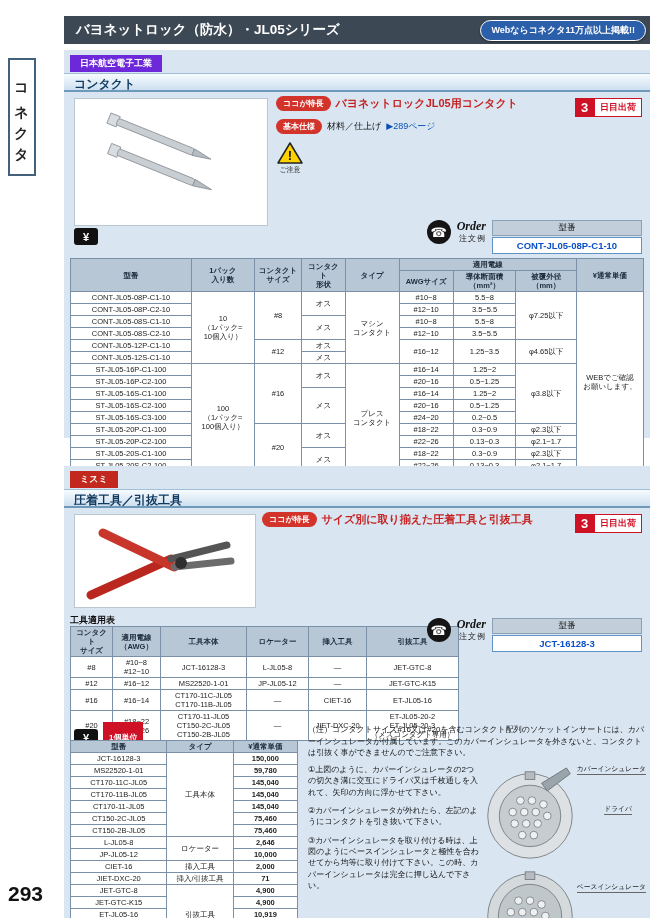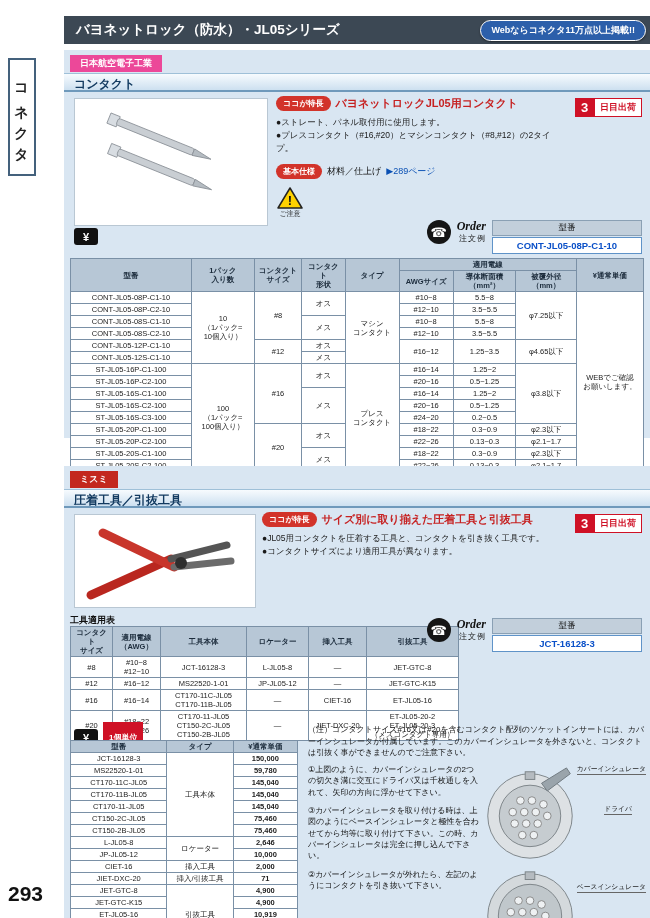--- a/index.html
+++ b/index.html
@@ -21,21 +21,21 @@
   #title-bar{position:absolute;left:64px;top:16px;width:586px;height:28px;background:#3c4854;color:#fff;
     font-size:13.5px;font-weight:bold;line-height:28px;padding-left:12px;box-sizing:border-box;}
   #web-badge{position:absolute;right:4px;top:20px;background:#2c5faa;border:1px solid #fff;border-radius:11px;
     color:#fff;font-size:9px;font-weight:bold;padding:3px 10px;box-shadow:0 1px 2px rgba(0,0,0,.45);}
 
   
   .section{position:absolute;left:64px;width:586px;background:#d9e6f2;}
   #sec1{top:50px;height:388px;}
   #sec2{top:466px;height:474px;}
   .maker{position:absolute;left:6px;top:5px;font-size:9px;color:#fff;padding:2px 10px;font-weight:bold;}
-  .maker.black{background:#ec4899;} .maker.red{background:#c3281e;}
+  .maker.black{background:#6d28d9;} .maker.red{background:#c3281e;}
   .sec-head{position:absolute;left:0;top:23px;width:586px;height:19px;
     background:linear-gradient(180deg,#f7fbfe 0%,#cde0f0 100%);border-top:1px solid #9fc0d8;
     border-bottom:2px solid #6f99bb;box-sizing:border-box;font-size:12px;font-weight:bold;color:#123a60;padding:2px 10px;}
   .img-box{position:absolute;background:#fff;border:1px solid #b9c7d3;}
 
   .feature{position:absolute;}
   .feature-row{display:flex;align-items:center;}
   .pill-red{background:#d2332a;color:#fff;border-radius:9px;font-size:8px;padding:2px 7px;font-weight:bold;white-space:nowrap;}
   .feature-title{color:#c62222;font-weight:bold;font-size:11px;margin-left:5px;}
   .bullets{font-size:8.5px;color:#1a1a1a;line-height:1.55;margin-top:5px;}
@@ -113,24 +113,20 @@
           <rect x="43" y="70" width="82" height="7" rx="2" fill="#c9ced3" stroke="#8a9096" stroke-width="0.8"></rect>
           <polygon points="125,70 144,73.5 125,77" fill="#b5bcc2" stroke="#8a9096" stroke-width="0.8"></polygon>
         </g>
       </svg>
     </div>
 
     <div class="feature" style="left:212px;top:46px;width:276px;">
       <div class="feature-row">
         <span class="pill-red">ココが特長</span>
         <span class="feature-title">バヨネットロックJL05用コンタクト</span>
-      </div>
-      <div class="bullets">
-        <div>●ストレート、パネル取付用に使用します。</div>
-        <div>●プレスコンタクト（#16,#20）とマシンコンタクト（#8,#12）の2タイプ。</div>
       </div>
       <div class="spec-row">
         <span class="pill-red">基本仕様</span>
         <span>材料／仕上げ</span>
         <span class="page-link">▶289ページ</span>
       </div>
       <div class="caution-row">
         <div class="warn-wrap">
           <svg width="26" height="22" viewBox="0 0 26 22">
             <path d="M13 1 L25 21 H1 Z" fill="#ffd200" stroke="#222" stroke-width="1.5" stroke-linejoin="round"></path>
@@ -316,24 +312,20 @@
           <circle cx="106" cy="48" r="6" fill="#2e2e2e"></circle>
         </g>
       </svg>
     </div>
 
     <div class="feature" style="left:198px;top:46px;width:290px;">
       <div class="feature-row">
         <span class="pill-red">ココが特長</span>
         <span class="feature-title">サイズ別に取り揃えた圧着工具と引抜工具</span>
       </div>
-      <div class="bullets">
-        <div>●JL05用コンタクトを圧着する工具と、コンタクトを引き抜く工具です。</div>
-        <div>●コンタクトサイズにより適用工具が異なります。</div>
-      </div>
     </div>
 
     <div class="ship-badge">
       <span class="ship-days">3</span>
       <span class="ship-label">日目出荷</span>
     </div>
 
     <div class="tool-title" style="left:6px;top:148px;">工具適用表</div>
 
     <table class="cat abs" style="left:6px;top:160px;width:388px;">
@@ -501,22 +493,22 @@
             <td class="price">13,440</td>
           </tr>
         </tbody>
     </table>
 
     <div id="notes">
       <div class="note-intro">（注）コンタクトサイズ#16又は#20を含むコンタクト配列のソケットインサートには、カバーインシュレータが付属しています。このカバーインシュレータを外さないと、コンタクトは引抜く事ができませんのでご注意下さい。</div>
       <div class="note-cols">
         <div class="steps">
           <div class="step">①上図のように、カバーインシュレータの2つの切欠き溝に交互にドライバ又は千枚通しを入れて、矢印の方向に浮かせて下さい。</div>
+          <div class="step">②カバーインシュレータが外れたら、左記のようにコンタクトを引き抜いて下さい。</div>
           <div class="step">③カバーインシュレータを取り付ける時は、上図のようにベースインシュレータと極性を合わせてから均等に取り付けて下さい。この時、カバーインシュレータは完全に押し込んで下さい。</div>
-          <div class="step">②カバーインシュレータが外れたら、左記のようにコンタクトを引き抜いて下さい。</div>
         </div>
         <div id="illus">
           <svg width="96" height="96" viewBox="0 0 100 100" style="position:absolute;left:2px;top:2px;">
             <circle cx="50" cy="52" r="44" fill="#dde1e4" stroke="#7c8488"></circle>
             <circle cx="50" cy="52" r="32" fill="#c6ccd0" stroke="#7c8488"></circle>
             <rect x="45" y="6" width="10" height="8" fill="#b5bbc0" stroke="#7c8488"></rect>
             <polygon points="62,18 88,2 92,8 68,26" fill="#9aa4ab" stroke="#70797f"></polygon>
             <circle cx="40" cy="36" r="4" fill="#eef1f3" stroke="#888"></circle>
               <circle cx="52" cy="36" r="4" fill="#eef1f3" stroke="#888"></circle>
               <circle cx="64" cy="40" r="4" fill="#eef1f3" stroke="#888"></circle>

